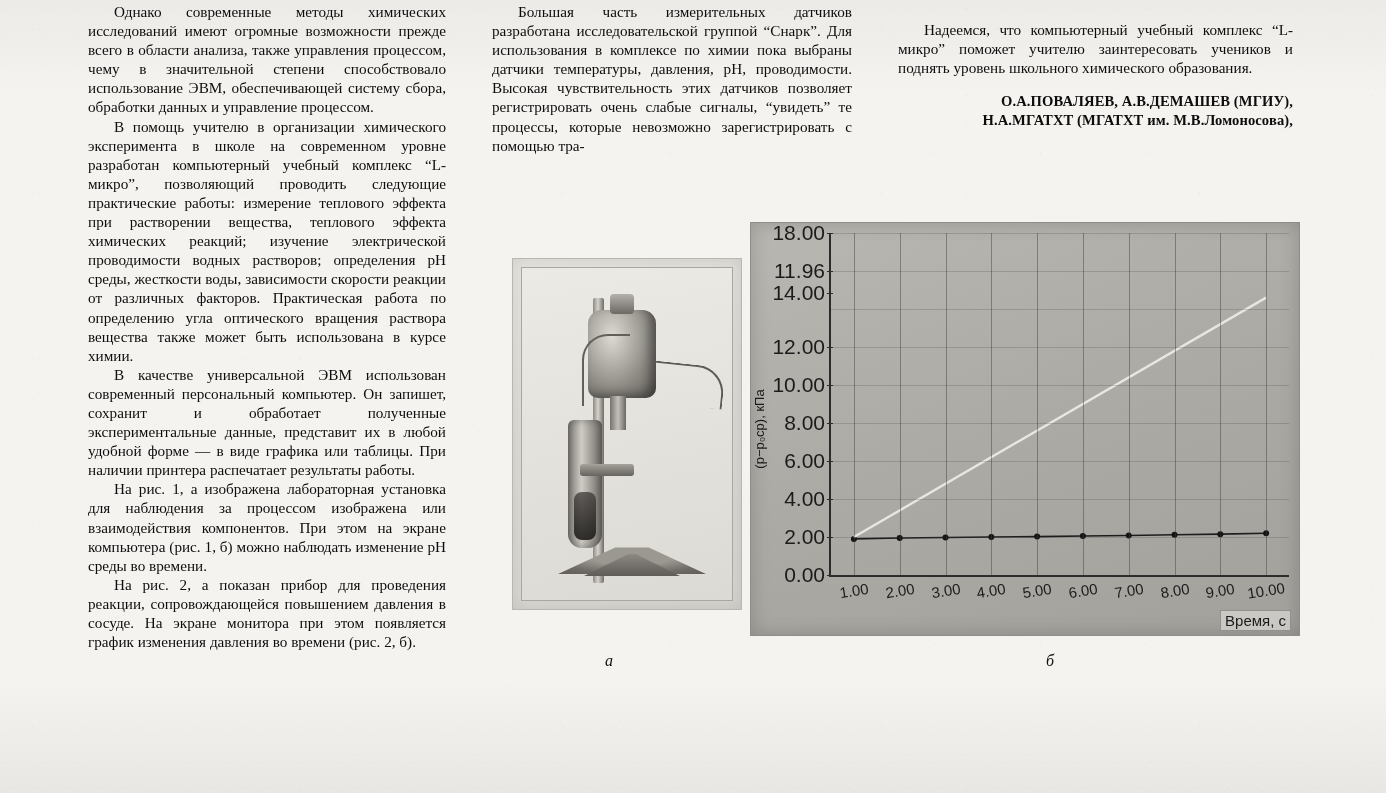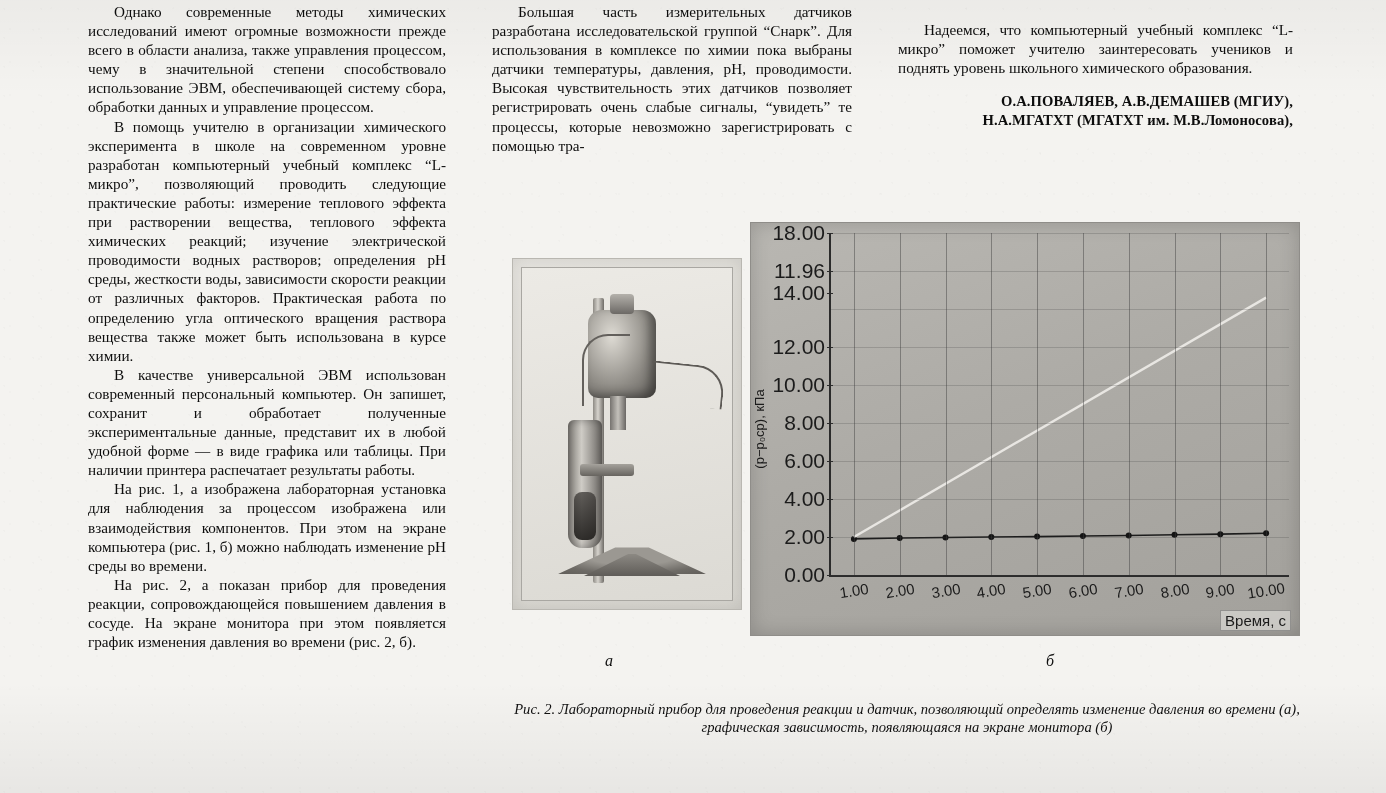--- a/index.html
+++ b/index.html
@@ -401,18 +401,13 @@
         <div class="xtick" style="left: 343.5px;">8.00</div>
         <div class="gridline-v" style="left: 389.3px;"></div>
         <div class="xtick" style="left: 389.3px;">9.00</div>
         <div class="gridline-v" style="left: 435.1px;"></div>
         <div class="xtick" style="left: 435.1px;">10.00</div>
       </div>
     <div class="xlabel">Время, с</div>
   </div>
   <div class="fig-label label-b">б</div>
 
-  <div class="caption">
-    <span>Рис. 2. Лабораторный прибор для проведения реакции и датчик, позволяющий определять изменение давления во времени (а),</span>
-    <br>
-    <span>графическая зависимость, появляющаяся на экране монитора (б)</span>
-  </div>
 </div>
 
 </body></html>

